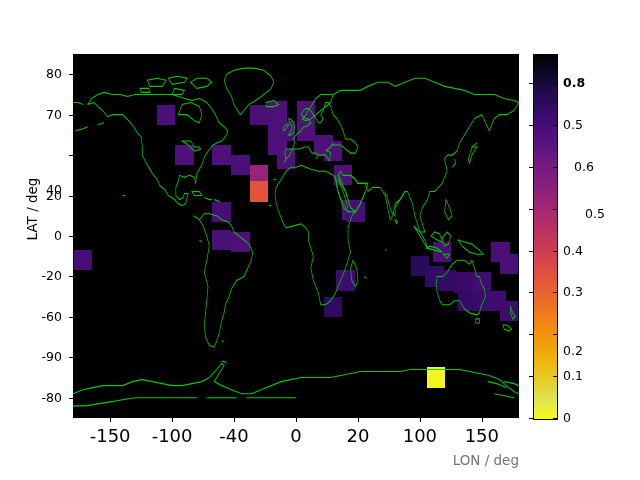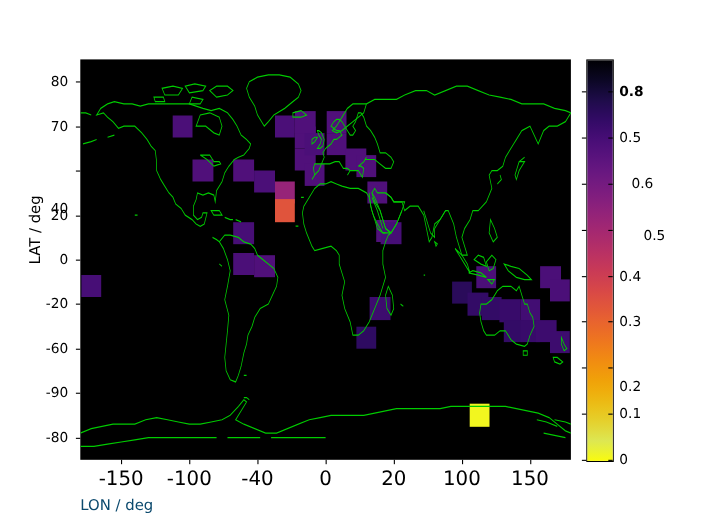--- a/index.html
+++ b/index.html
@@ -75,23 +75,23 @@
     text-align: right;
     font-size: 12.5px;
     color: #000000;
     margin-top: -8px;
   }
   #xlabel {
     position: absolute;
     left: 73px;
     top: 452px;
     width: 446px;
-    text-align: left;
+    text-align: right;
     font-size: 13.5px;
-    color: #0c4a6e;
+    color: #737373;
   }
   #ylabel {
     position: absolute;
     left: -28px;
     top: 201px;
     width: 120px;
     text-align: center;
     font-size: 13.5px;
     color: #000000;
     transform: rotate(-90deg);

